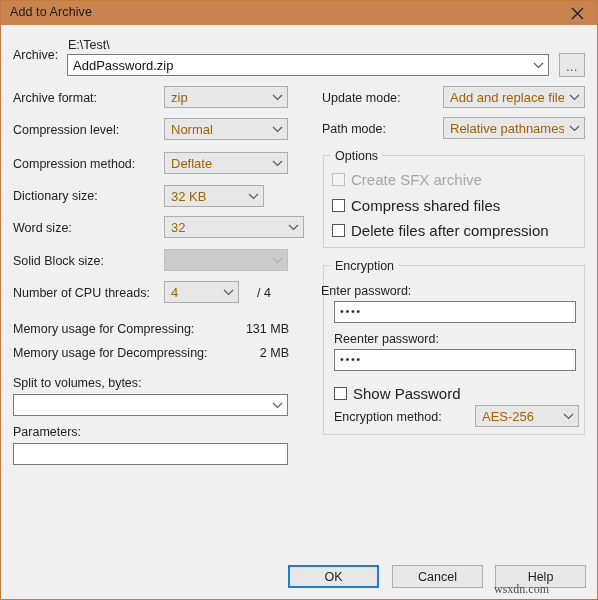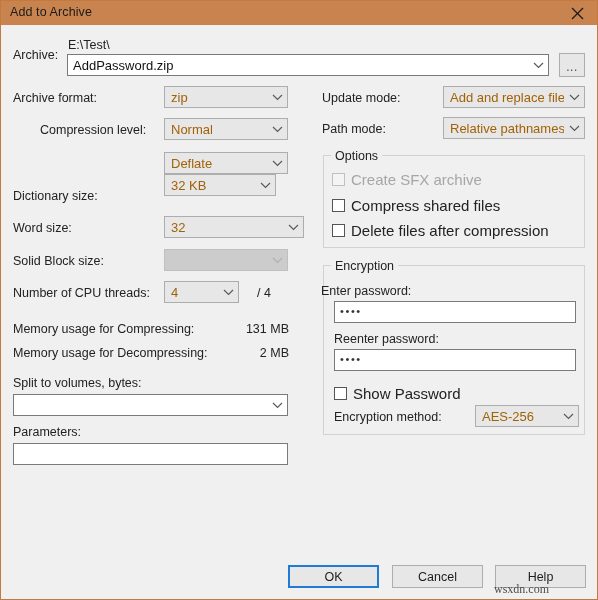--- a/index.html
+++ b/index.html
@@ -261,41 +261,42 @@
   <div class="lbl" style="left:12px; top:90px;">Archive format:</div>
   <div class="combo" style="left:163px; top:85px; width:124px;">
     <div class="combo-text">zip</div>
     <div class="chev">
       <svg width="11" height="7" viewBox="0 0 11 7">
           <polyline points="1,1 5.5,5.5 10,1" fill="none" stroke="#5a5a5a" stroke-width="1.2"></polyline>
         </svg>
     </div>
   </div>
 
-  <div class="lbl" style="left:12px; top:122px;margin-left:27px;">Compression level:</div>
+  <div class="lbl" style="left:12px; top:122px;">Compression level:</div>
   <div class="combo" style="left:163px; top:117px; width:124px;">
     <div class="combo-text">Normal</div>
     <div class="chev">
       <svg width="11" height="7" viewBox="0 0 11 7">
           <polyline points="1,1 5.5,5.5 10,1" fill="none" stroke="#5a5a5a" stroke-width="1.2"></polyline>
         </svg>
     </div>
   </div>
 
+  <div class="lbl" style="left:12px; top:156px;">Compression method:</div>
   <div class="combo" style="left:163px; top:151px; width:124px;">
     <div class="combo-text">Deflate</div>
     <div class="chev">
       <svg width="11" height="7" viewBox="0 0 11 7">
           <polyline points="1,1 5.5,5.5 10,1" fill="none" stroke="#5a5a5a" stroke-width="1.2"></polyline>
         </svg>
     </div>
   </div>
 
   <div class="lbl" style="left:12px; top:188px;">Dictionary size:</div>
-  <div class="combo" style="left:163px; top:173px; width:112px;">
+  <div class="combo" style="left:163px; top:184px; width:100px;">
     <div class="combo-text">32 KB</div>
     <div class="chev">
       <svg width="11" height="7" viewBox="0 0 11 7">
           <polyline points="1,1 5.5,5.5 10,1" fill="none" stroke="#5a5a5a" stroke-width="1.2"></polyline>
         </svg>
     </div>
   </div>
 
   <div class="lbl" style="left:12px; top:220px;">Word size:</div>
   <div class="combo" style="left:163px; top:215px; width:140px;">

